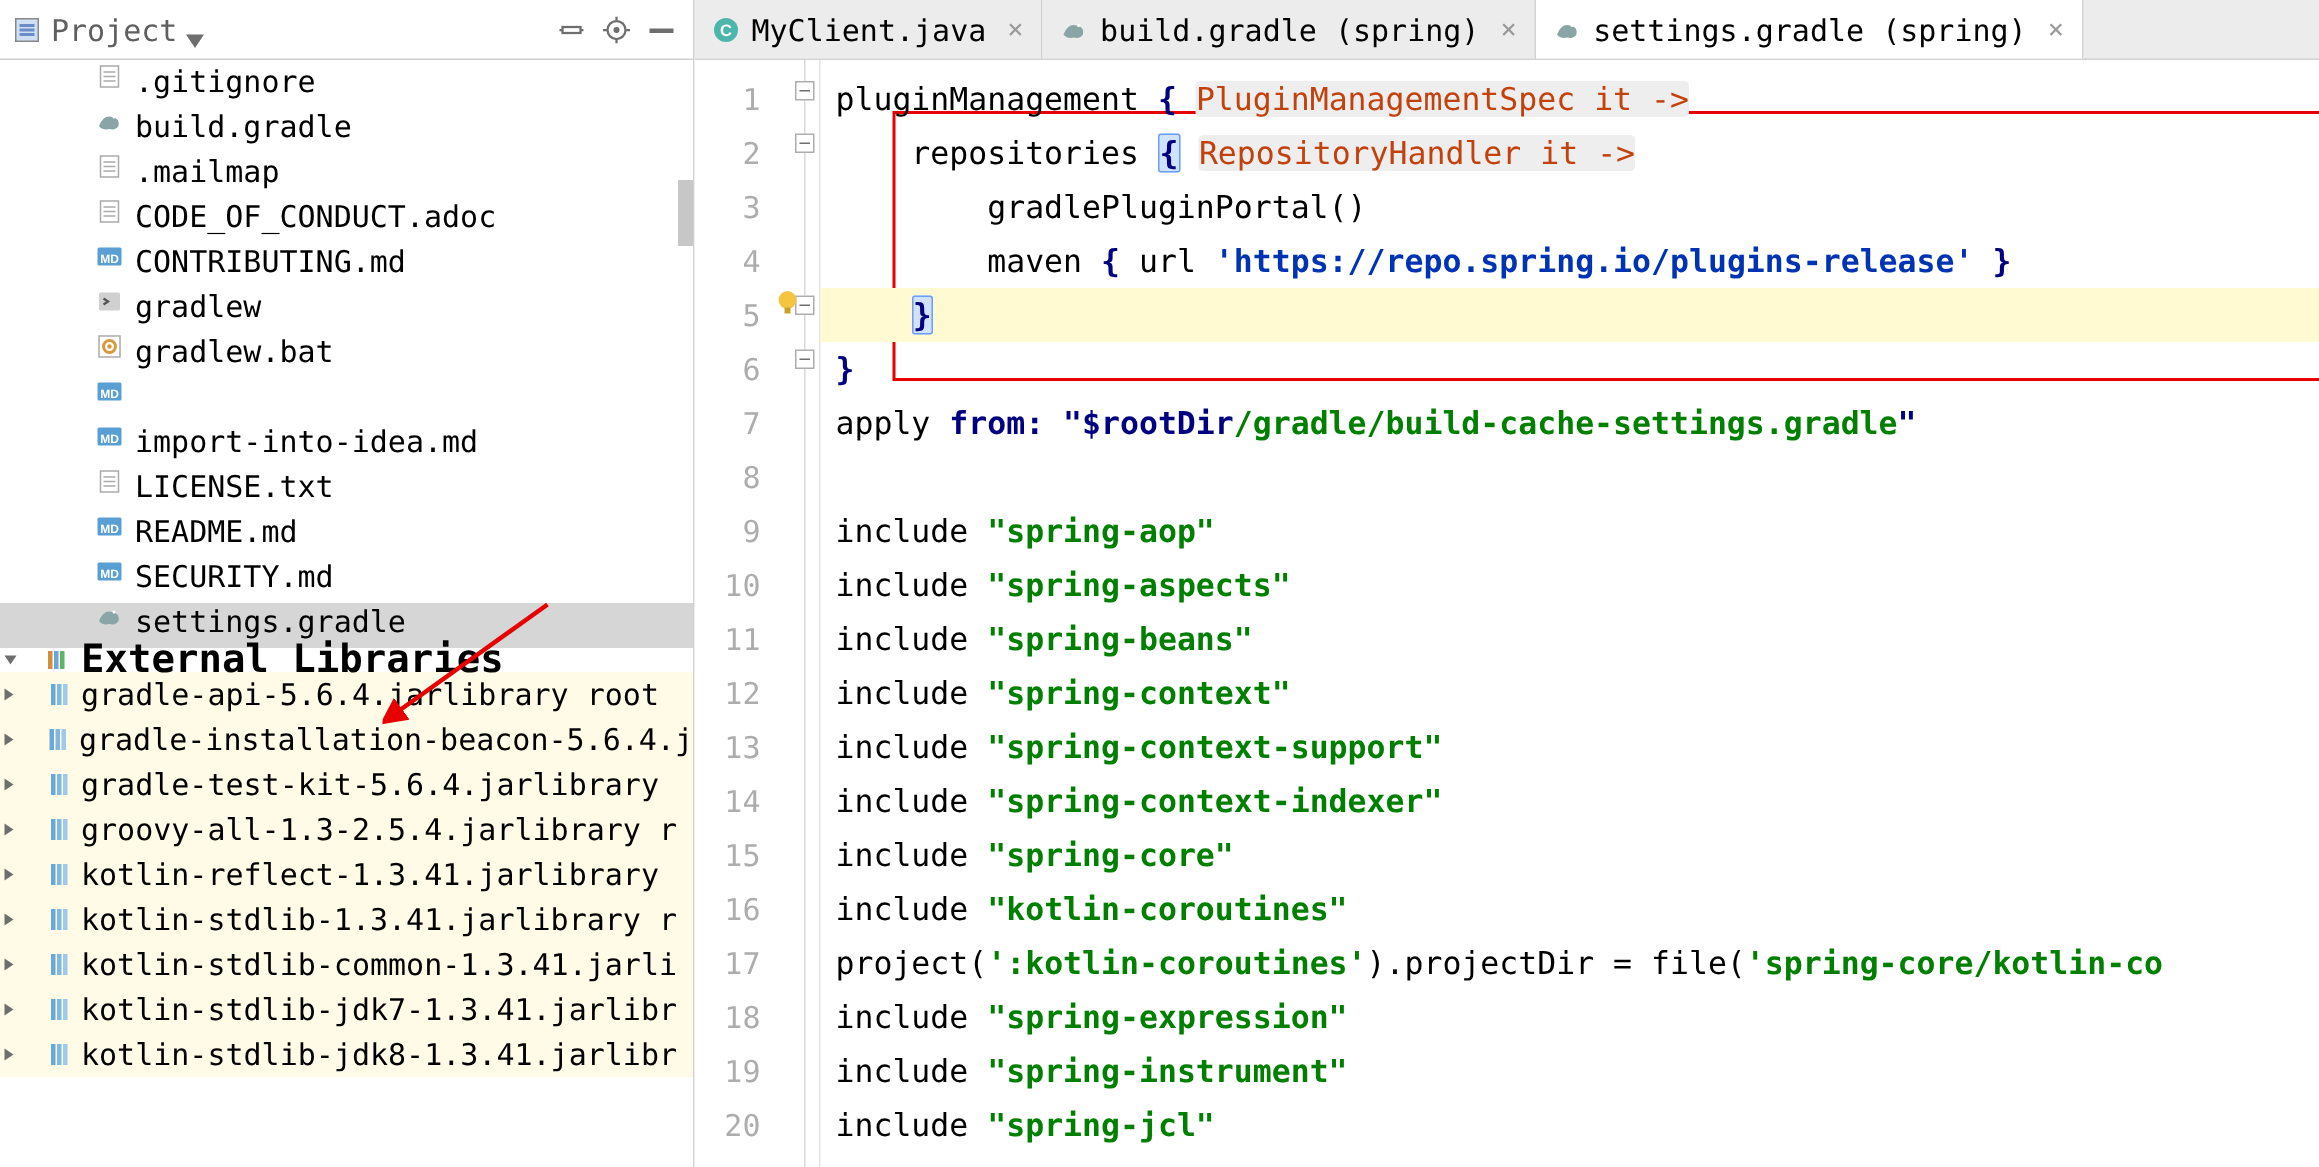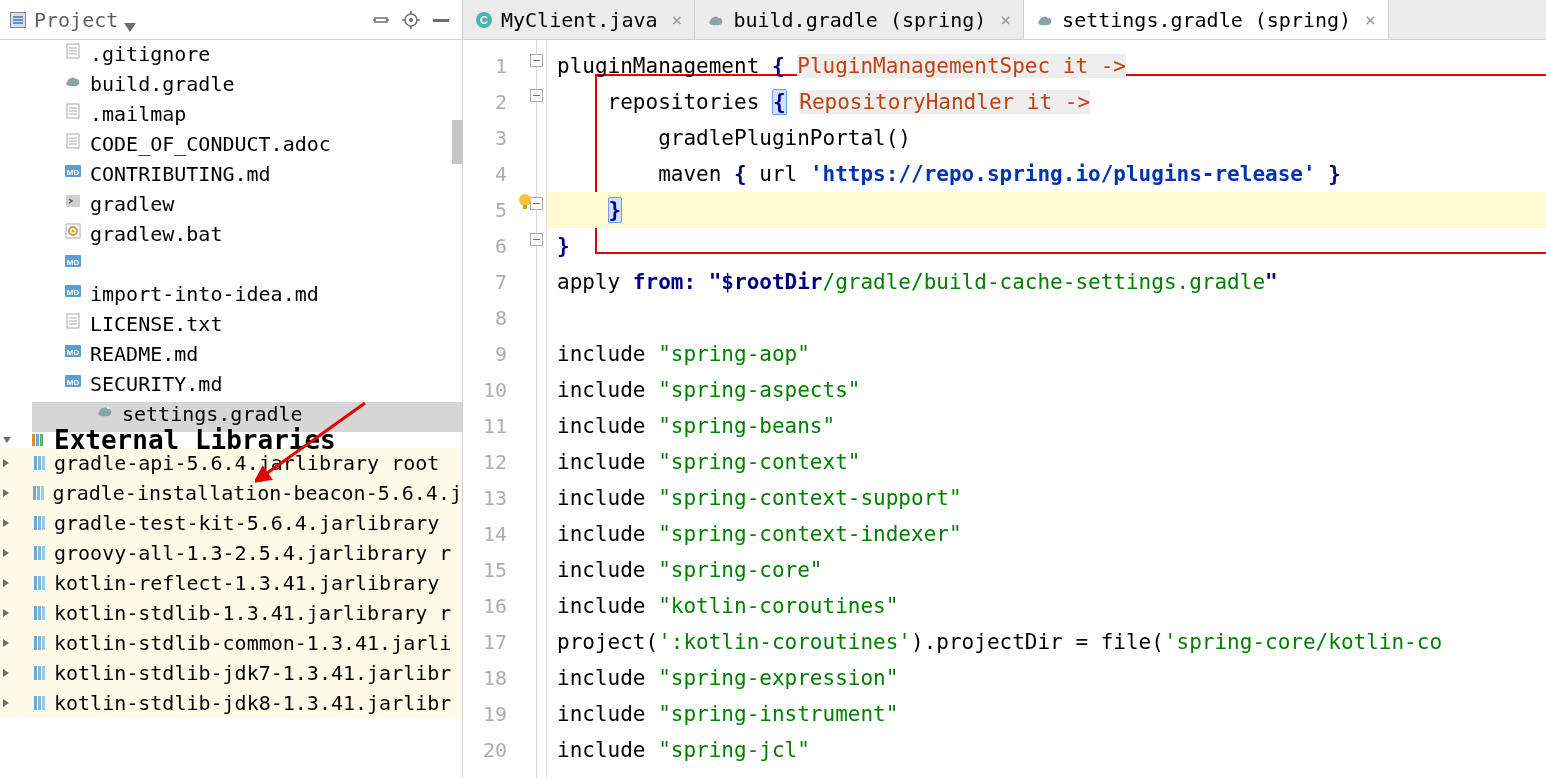--- a/index.html
+++ b/index.html
@@ -9,21 +9,21 @@
   
   .sidebar { width: 463px; flex: 0 0 463px; border-right: 1px solid #d1d1d1; display: flex; flex-direction: column; background: #fff; position: relative; }
   .sidebar-toolbar { display: flex; align-items: center; padding: 4px 10px; border-bottom: 1px solid #d1d1d1; height: 40px; }
   .sidebar-title { font-family: "Menlo","Consolas",monospace; font-size: 20px; color: #5f5f5f; font-weight: 400; display: flex; align-items: flex-end; gap: 6px; }
   .spacer { flex: 1; }
   .toolbar-icon { width: 22px; height: 22px; display: inline-flex; align-items: center; justify-content: center; color: #6e6e6e; margin-left: 8px; cursor: pointer; }
 
   .tree { flex: 1; overflow: hidden; position: relative; }
   .file-list { padding-top: 2px; }
   .file-row { display: flex; align-items: flex-start; height: 30px; padding-left: 64px; font-family: "Menlo","Consolas",monospace; font-size: 20px; color: #000; white-space: nowrap; }
-  .file-row.selected { background: #d6d6d6; margin-left: 32px; }
+  .file-row.selected { background: #d6d6d6; }
   .file-row .fi { width: 18px; height: 18px; margin-right: 8px; display: inline-flex; align-items: center; justify-content: center; flex: 0 0 18px; }
 
   .ext-lib-header { display: flex; align-items: center; height: 16px; padding-left: 0px; font-family: "Menlo","Consolas",monospace; font-size: 26px; color: #000; white-space: nowrap; font-weight: bold; }
   .ext-lib-header .chev { width: 30px; text-align: center; color: #6e6e6e; }
   .ext-lib-header .lib-ico { margin-right: 6px; }
 
   .lib-row { display: flex; align-items: center; height: 30px; font-family: "Menlo","Consolas",monospace; font-size: 20px; color: #000; white-space: nowrap; background: #fffbe6; }
   .lib-row .chev { width: 30px; text-align: center; color: #6e6e6e; }
   .lib-row .fi { margin-right: 6px; }
 
@@ -41,21 +41,21 @@
   .ln { height: 36px; line-height: 36px; text-align: right; padding-right: 20px; font-family: "Menlo","Consolas",monospace; font-size: 20px; color: #adadad; }
   .fold-marker { width: 13px; height: 13px; border: 1px solid #adadad; background: #fff; position: absolute; left: 3px; }
   .fold-marker.minus::after { content: ""; position: absolute; top: 5px; left: 2px; right: 2px; height: 1px; background: #6e6e6e; }
   .fold-line { position: absolute; left: 9px; width: 1px; background: #d9d9d9; top: 0; bottom: 0; }
 
   .code-lines { flex: 1; padding-top: 8px; font-family: "Menlo","Consolas",monospace; font-size: 21px; position: relative; }
   .code-line { height: 36px; line-height: 36px; white-space: pre; padding-left: 10px; position: relative; }
   .hl-line { background: #fffad1; }
   .tok-kw { color: #000080; font-weight: bold; }
   .tok-plain { color: #000; }
-  .tok-str { color: #007f00; font-weight: normal; }
+  .tok-str { color: #007f00; font-weight: bold; }
   .tok-url { color: #0033b3; font-weight: bold; }
   .tok-hint { color: #c2410c; background: #eeeeee; border-radius: 3px; padding: 0 0; font-style: normal; font-weight: normal; }
   .brace-sel { background: #cfe3ff; border: 1px solid #6b9dff; border-radius: 2px; }
 
   .red-box { position: absolute; border: 2px solid #e60000; pointer-events: none; }
   .bulb { position: absolute; left: -32px; width: 20px; height: 20px; }
   .arrow-svg { position: absolute; pointer-events: none; }
 
   .proj-icon { width: 16px; height: 16px; border: 1px solid #888; background: #cfe0f5; position: relative; }
   .proj-icon::after { content:""; position:absolute; left:2px; right:2px; top:3px; height:2px; background:#6a8cc7; box-shadow: 0 3px 0 #6a8cc7, 0 6px 0 #6a8cc7; }

